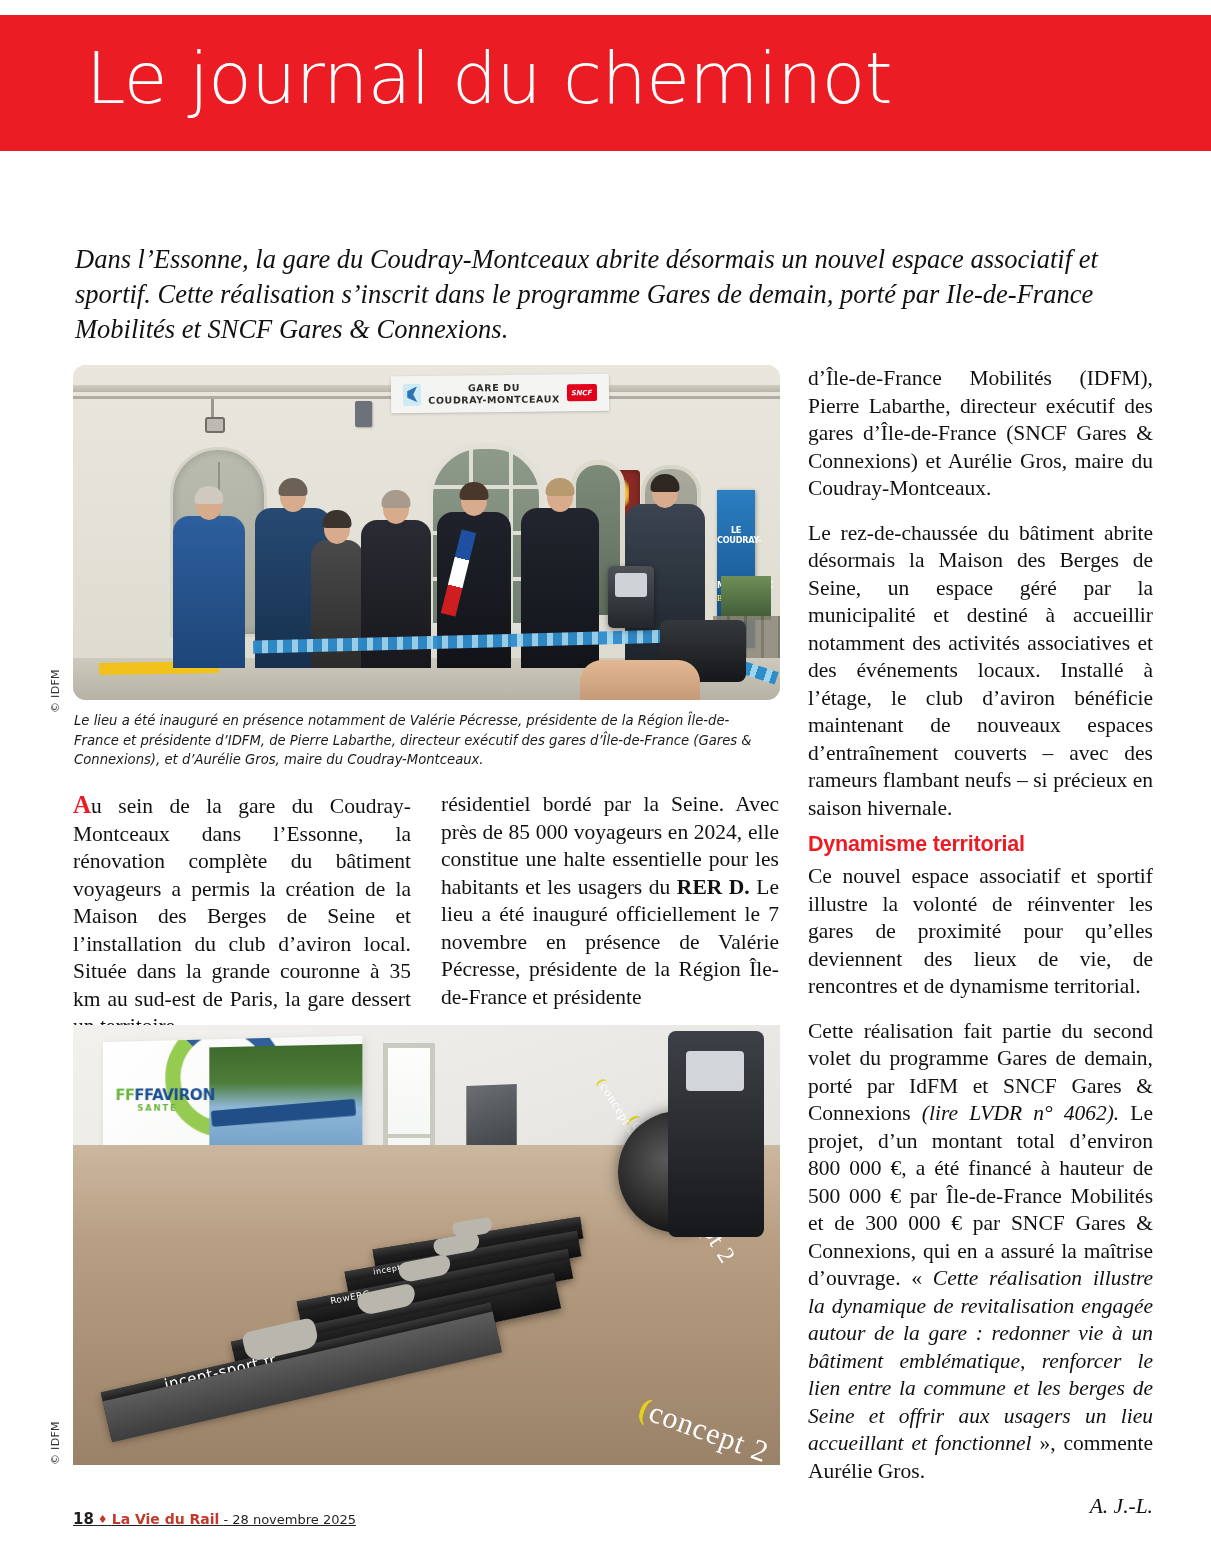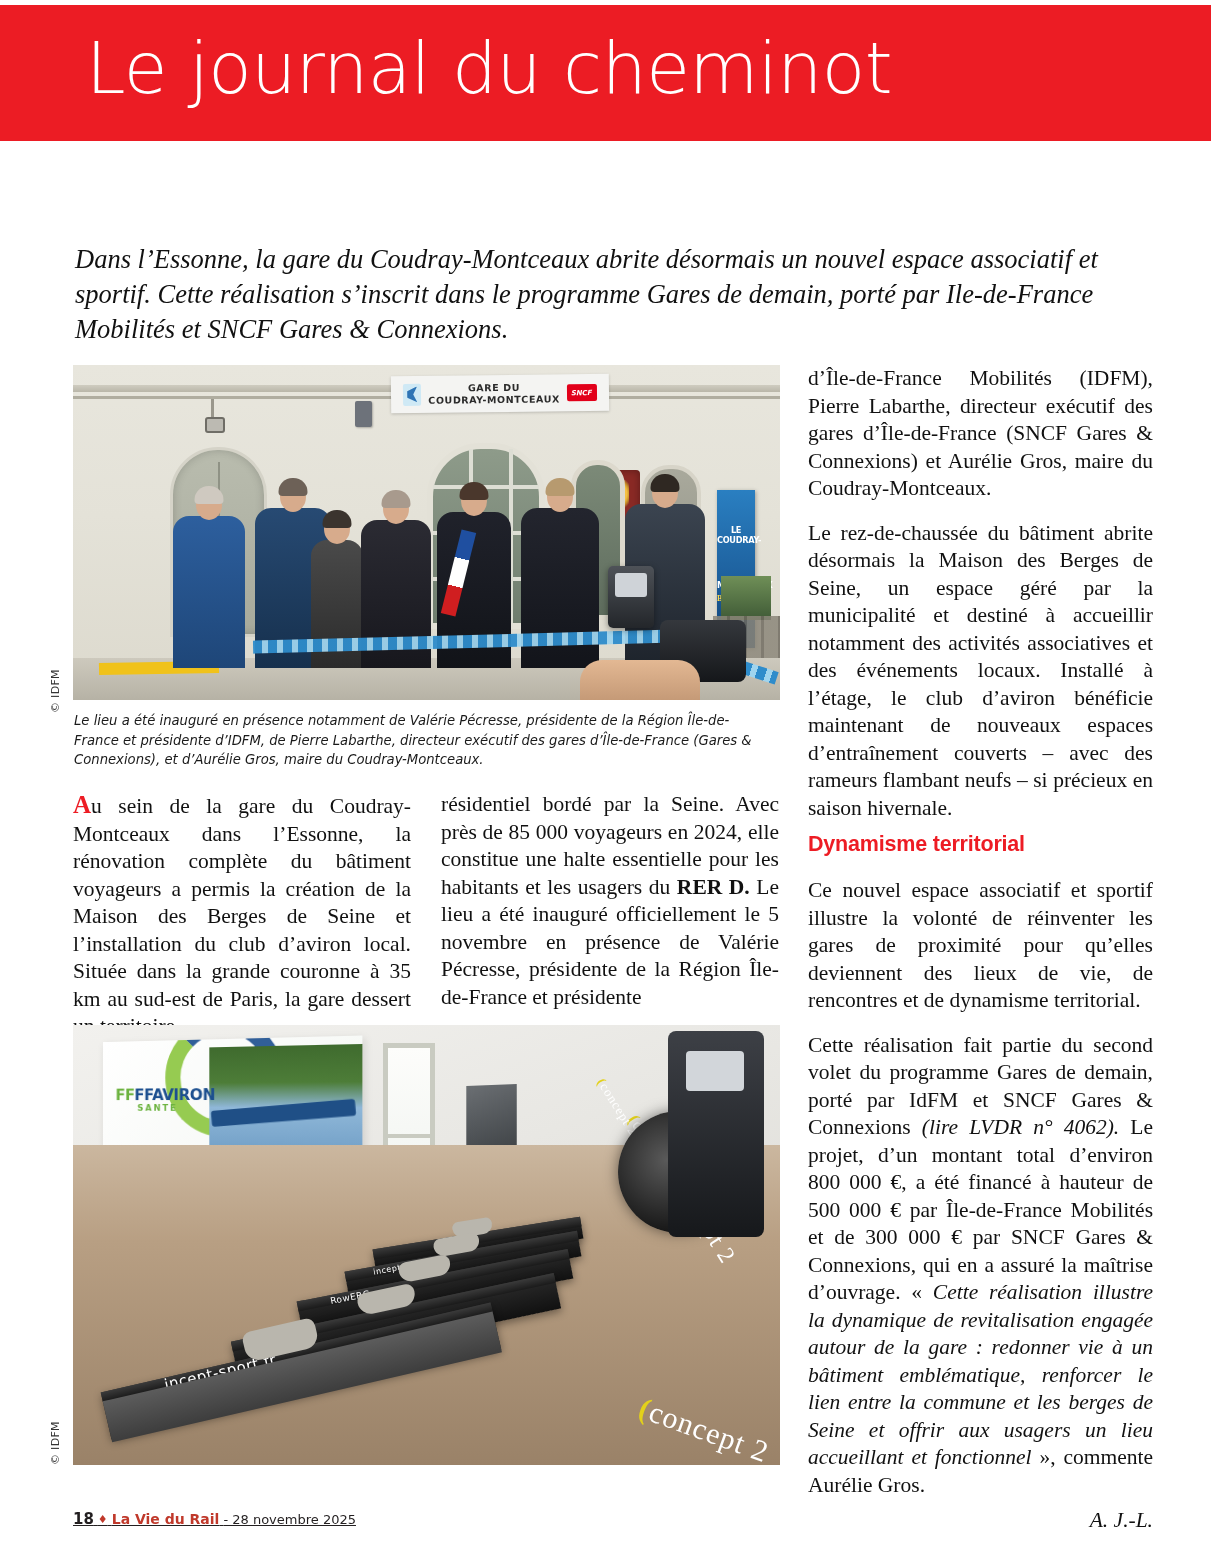--- a/index.html
+++ b/index.html
@@ -6,21 +6,21 @@
   html, body {
     width: 1211px; height: 1565px;
     background: #ffffff;
     font-family: "Liberation Serif", serif;
     overflow: hidden;
   }
   .page { position: relative; width: 1211px; height: 1565px; background: #fff; }
 
   
   .masthead {
-    position: absolute; left: 0; top: 5px; width: 1211px; height: 136px;
+    position: absolute; left: 0; top: 15px; width: 1211px; height: 136px;
     background: #ec1c24;
   }
   .masthead-title {
     position: absolute; left: 86px; top: 22px;
     font-family: "DejaVu Sans", sans-serif;
     font-weight: 300;
     font-size: 71px;
     letter-spacing: -0.5px;
     color: #ffffff;
     white-space: nowrap;
@@ -76,21 +76,21 @@
 
   .subhead {
     font-family: "Liberation Sans", sans-serif;
     font-weight: bold;
     font-size: 21.5px;
     line-height: 30px;
     color: #ed1c24;
     text-align: left;
     letter-spacing: -0.2px;
     margin-top: 7px;
-    margin-bottom: 18px;
+    margin-bottom: 4px;
   }
   .signature {
     text-align: right;
     font-style: italic;
     font-size: 21.5px;
     margin-top: 8px;
   }
 
   
   .caption {
@@ -127,21 +127,21 @@
     text-decoration: underline;
   }
   .footer .pagenum { font-weight: bold; font-size: 15px; color: #231f20; }
   .footer .diamond { color: #c0392b; font-size: 11px; vertical-align: 1px; }
   .footer .pub { color: #c0392b; font-weight: bold; font-size: 14px; }
   .footer .date { color: #231f20; font-size: 13px; }
 
   
   .photo1 {
     position: absolute; left: 73px; top: 365px; width: 707px; height: 335px;
-    overflow: hidden; background: #dcdad2;
+    overflow: hidden; background: #dcdad2; border-radius: 13px;
   }
   .p1-wall {
     position: absolute; inset: 0;
     background:
       linear-gradient(180deg, #e8e6dd 0%, #e4e2d8 45%, #dcd9cd 100%);
   }
   .p1-cornice {
     position: absolute; left: 0; top: 20px; width: 707px; height: 7px;
     background: linear-gradient(180deg,#cfccc0,#b9b6a9);
   }
@@ -478,21 +478,21 @@
 
   <div class="credit credit1">© IDFM</div>
 
   <div class="caption cap1">Le lieu a été inauguré en présence notamment de Valérie Pécresse, présidente de la Région Île-de-France et présidente d’IDFM, de Pierre Labarthe, directeur exécutif des gares d’Île-de-France (Gares &amp; Connexions), et d’Aurélie Gros, maire du Coudray-Montceaux.</div>
 
   <div class="col col1">
     <p><span class="dropcap">A</span><span>u sein de la gare du Coudray-Montceaux dans l’Essonne, la rénovation complète du bâtiment voyageurs a permis la création de la Maison des Berges de Seine et l’installation du club d’aviron local. Située dans la grande couronne à 35 km au sud-est de Paris, la gare dessert un territoire</span></p>
   </div>
 
   <div class="col col2">
-    <p><span>résidentiel bordé par la Seine. Avec près de 85 000 voyageurs en 2024, elle constitue une halte essentielle pour les habitants et les usagers du </span><span class="bold">RER D.</span><span> Le lieu a été inauguré officiellement le 5 novembre en présence de Valérie Pécresse, présidente de la Région Île-de-France et présidente</span></p>
+    <p><span>résidentiel bordé par la Seine. Avec près de 85 000 voyageurs en 2024, elle constitue une halte essentielle pour les habitants et les usagers du </span><span class="bold">RER D.</span><span> Le lieu a été inauguré officiellement le 7 novembre en présence de Valérie Pécresse, présidente de la Région Île-de-France et présidente</span></p>
   </div>
 
   <div class="col col3">
     <p>d’Île-de-France Mobilités (IDFM), Pierre Labarthe, directeur exécutif des gares d’Île-de-France (SNCF Gares &amp; Connexions) et Aurélie Gros, maire du Coudray-Montceaux.</p>
     <p>Le rez-de-chaussée du bâtiment abrite désormais la Maison des Berges de Seine, un espace géré par la municipalité et destiné à accueillir notamment des activités associatives et des événements locaux. Installé à l’étage, le club d’aviron bénéficie maintenant de nouveaux espaces d’entraînement couverts – avec des rameurs flambant neufs – si précieux en saison hivernale.</p>
     <div class="subhead">Dynamisme territorial</div>
     <p>Ce nouvel espace associatif et sportif illustre la volonté de réinventer les gares de proximité pour qu’elles deviennent des lieux de vie, de rencontres et de dynamisme territorial.</p>
     <p><span>Cette réalisation fait partie du second volet du programme Gares de demain, porté par IdFM et SNCF Gares &amp; Connexions </span><span class="ital">(lire LVDR n° 4062).</span><span> Le projet, d’un montant total d’environ 800 000 €, a été financé à hauteur de 500 000 € par Île-de-France Mobilités et de 300 000 € par SNCF Gares &amp; Connexions, qui en a assuré la maîtrise d’ouvrage. « </span><span class="ital">Cette réalisation illustre la dynamique de revitalisation engagée autour de la gare : redonner vie à un bâtiment emblématique, renforcer le lien entre la commune et les berges de Seine et offrir aux usagers un lieu accueillant et fonctionnel</span><span> », commente Aurélie Gros.</span></p>
     <div class="signature">A. J.-L.</div>
   </div>

